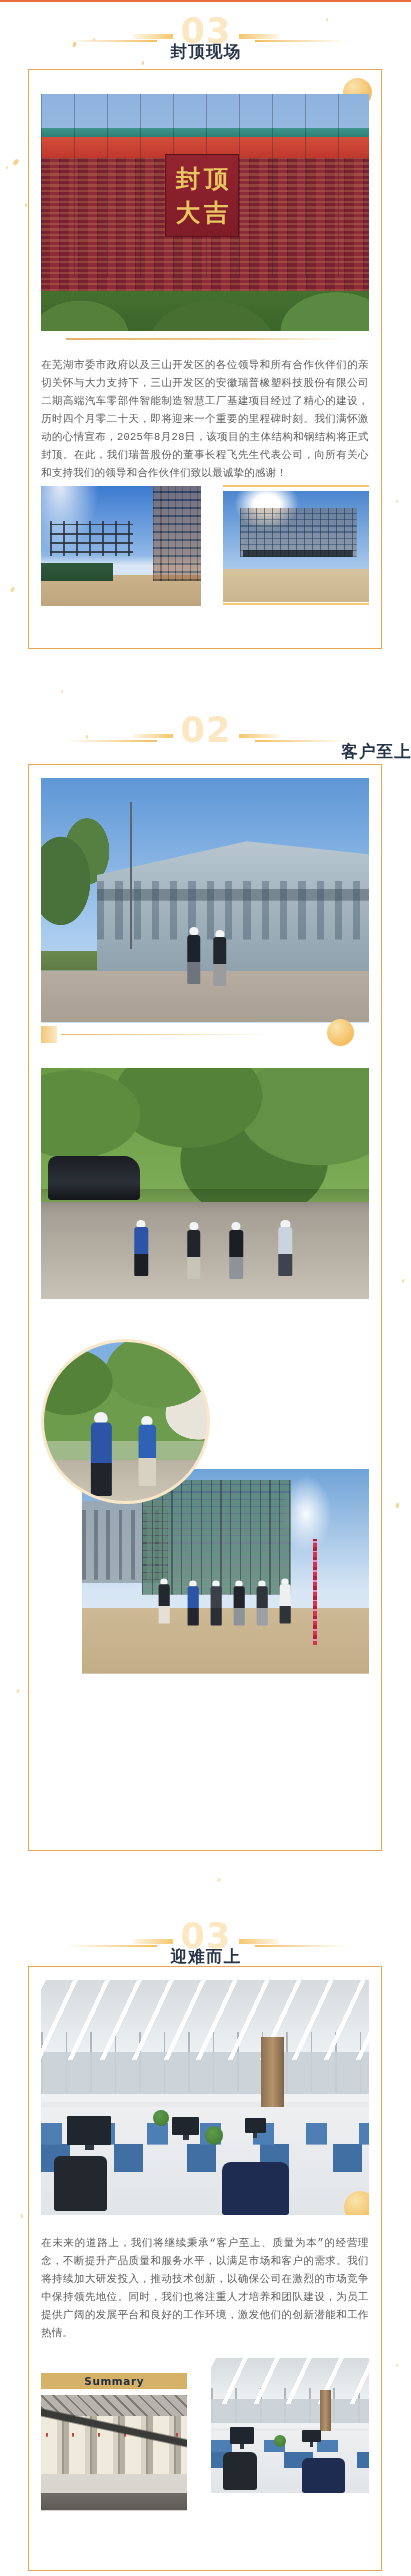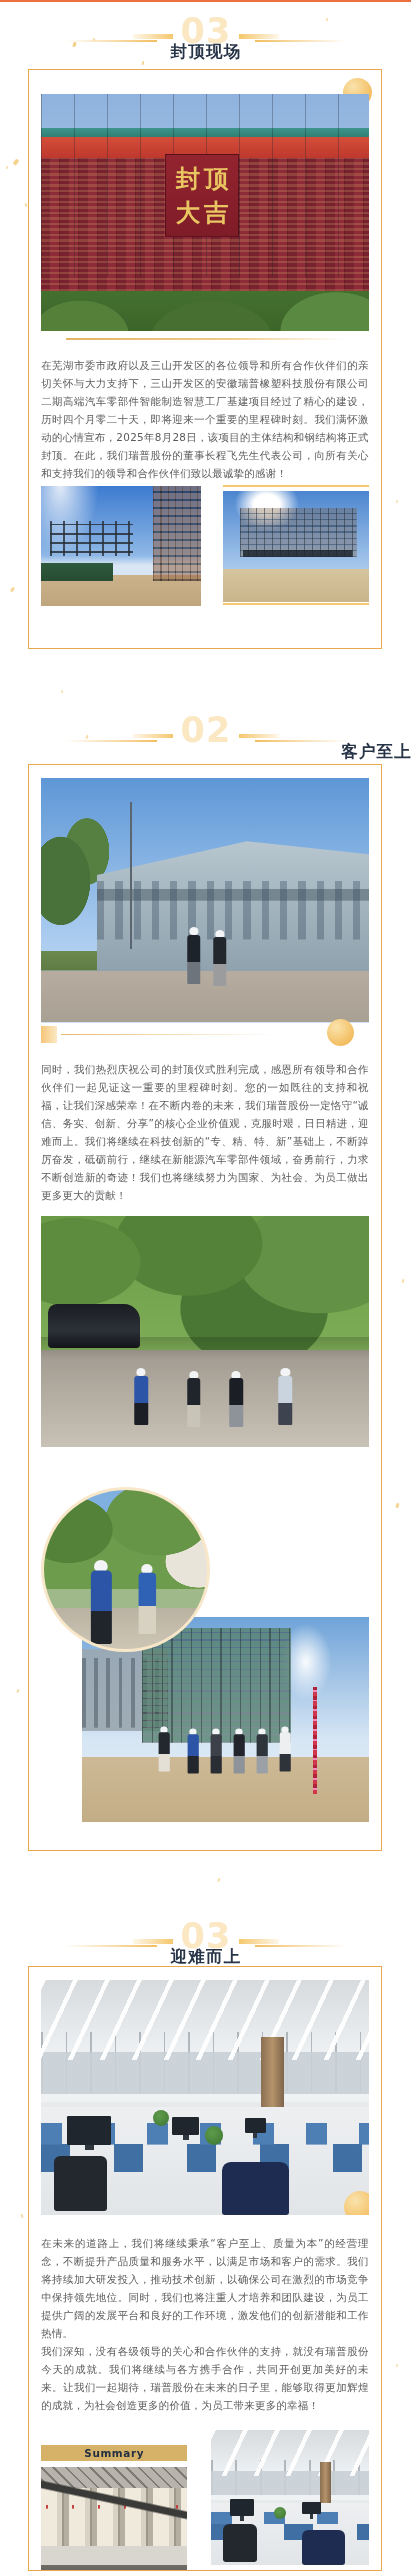--- a/index.html
+++ b/index.html
@@ -57,21 +57,21 @@
     background:linear-gradient(90deg,#E8B96B,rgba(232,185,107,0));}
   .gcircle{position:absolute;border-radius:50%;
     background:radial-gradient(circle at 35% 30%,#FAE3AC,#F3BE62 70%,#EFB24F);}
   .divider2 .gcircle{right:14.7px;top:-4.9px;width:27px;height:27px;}
 
   
   .para{
     margin:0;color:#5B5B5B;font-size:10.4px;line-height:18px;letter-spacing:0.3px;
     text-align:justify;
   }
-  .para-block{margin-top:16.5px;}
+  .para-block{margin-top:16.5px;font-family:Liberation Mono, monospace;}
   .para-block.p1{margin-top:16.5px;}
   .para-block.p2{margin-top:4.3px;}
   .para-block.p3{margin-top:18.3px;}
 
   
   .scene-banner{width:328px;height:237px;margin-top:12.2px;
     background:
       repeating-linear-gradient(90deg,rgba(30,32,38,.30) 0 1.2px,rgba(0,0,0,0) 1.2px 33px) 0 0/100% 183px no-repeat,
       radial-gradient(80px 58px at 12% 102%,#54803A 0 60%,rgba(0,0,0,0) 61%),
       radial-gradient(104px 73px at 52% 106%,#476F31 0 60%,rgba(0,0,0,0) 61%),
@@ -266,23 +266,20 @@
     <div class="figure" style="left:44%;bottom:16%;--shirt:#1D232B;--pants:#6E747C;"></div>
     <div class="figure" style="left:52%;bottom:15%;--shirt:#22272E;--pants:#9A9C9E;"></div>
   </div>
 
   <div class="divider2">
     <span class="sq"></span>
     <span class="ln"></span>
     <span class="gcircle"></span>
   </div>
 
-  <div class="para-block p2">
-    <p class="para">同时，我们热烈庆祝公司的封顶仪式胜利完成，感恩所有领导和合作伙伴们一起见证这一重要的里程碑时刻。您的一如既往的支持和祝福，让我们深感荣幸！在不断内卷的未来，我们瑞普股份一定恪守“诚信、务实、创新、分享”的核心企业价值观，克服时艰，日日精进，迎难而上。我们将继续在科技创新的“专、精、特、新”基础上，不断踔厉奋发，砥砺前行，继续在新能源汽车零部件领域，奋勇前行，力求不断创造新的奇迹！我们也将继续努力为国家、为社会、为员工做出更多更大的贡献！</p>
-  </div>
 
   <div class="photo scene-group">
     <div class="car"></div>
     <div class="figure" style="left:28%;bottom:10%;--shirt:#2C55A8;--pants:#1B1E24;"></div>
     <div class="figure" style="left:44%;bottom:9%;--shirt:#20242B;--pants:#C9C4B8;"></div>
     <div class="figure" style="left:57%;bottom:9%;--shirt:#1B1F25;--pants:#8E9299;"></div>
     <div class="figure" style="left:72%;bottom:10%;--shirt:#C9D4DE;--pants:#3D4450;"></div>
   </div>
 
   <div class="photo ellipse-photo">
@@ -317,21 +314,20 @@
     <div class="monitor" style="left:62%;bottom:35%;width:21px;height:14.7px;"></div>
     <div class="chair" style="left:4%;bottom:2%;width:53px;height:55px;"></div>
     <div class="chair" style="left:55%;bottom:0;width:67px;height:53px;border-radius:8.6px 8.6px 2.4px 2.4px;background:#1E2C52;"></div>
     <div class="plant" style="left:34%;bottom:38%;width:16px;height:16px;"></div>
     <div class="plant" style="left:50%;bottom:30%;width:18.3px;height:18.3px;"></div>
     <div class="gcircle corner-circle" style="position:absolute;right:-7.3px;bottom:-7.3px;"></div>
   </div>
 
   <div class="para-block p3">
     <p class="para">在未来的道路上，我们将继续秉承“客户至上、质量为本”的经营理念，不断提升产品质量和服务水平，以满足市场和客户的需求。我们将持续加大研发投入，推动技术创新，以确保公司在激烈的市场竞争中保持领先地位。同时，我们也将注重人才培养和团队建设，为员工提供广阔的发展平台和良好的工作环境，激发他们的创新潜能和工作热情。</p>
-    <p class="para">我们深知，没有各级领导的关心和合作伙伴的支持，就没有瑞普股份今天的成就。我们将继续与各方携手合作，共同开创更加美好的未来。让我们一起期待，瑞普股份在未来的日子里，能够取得更加辉煌的成就，为社会创造更多的价值，为员工带来更多的幸福！</p>
   </div>
 
   <div class="summary-row">
     <div class="summary-col-left">
       <div class="summary-banner">Summary</div>
       <div class="photo scene-machines"></div>
 
     </div>
     <div class="photo scene-office small">
       <div class="pillar" style="right:24%;"></div>

